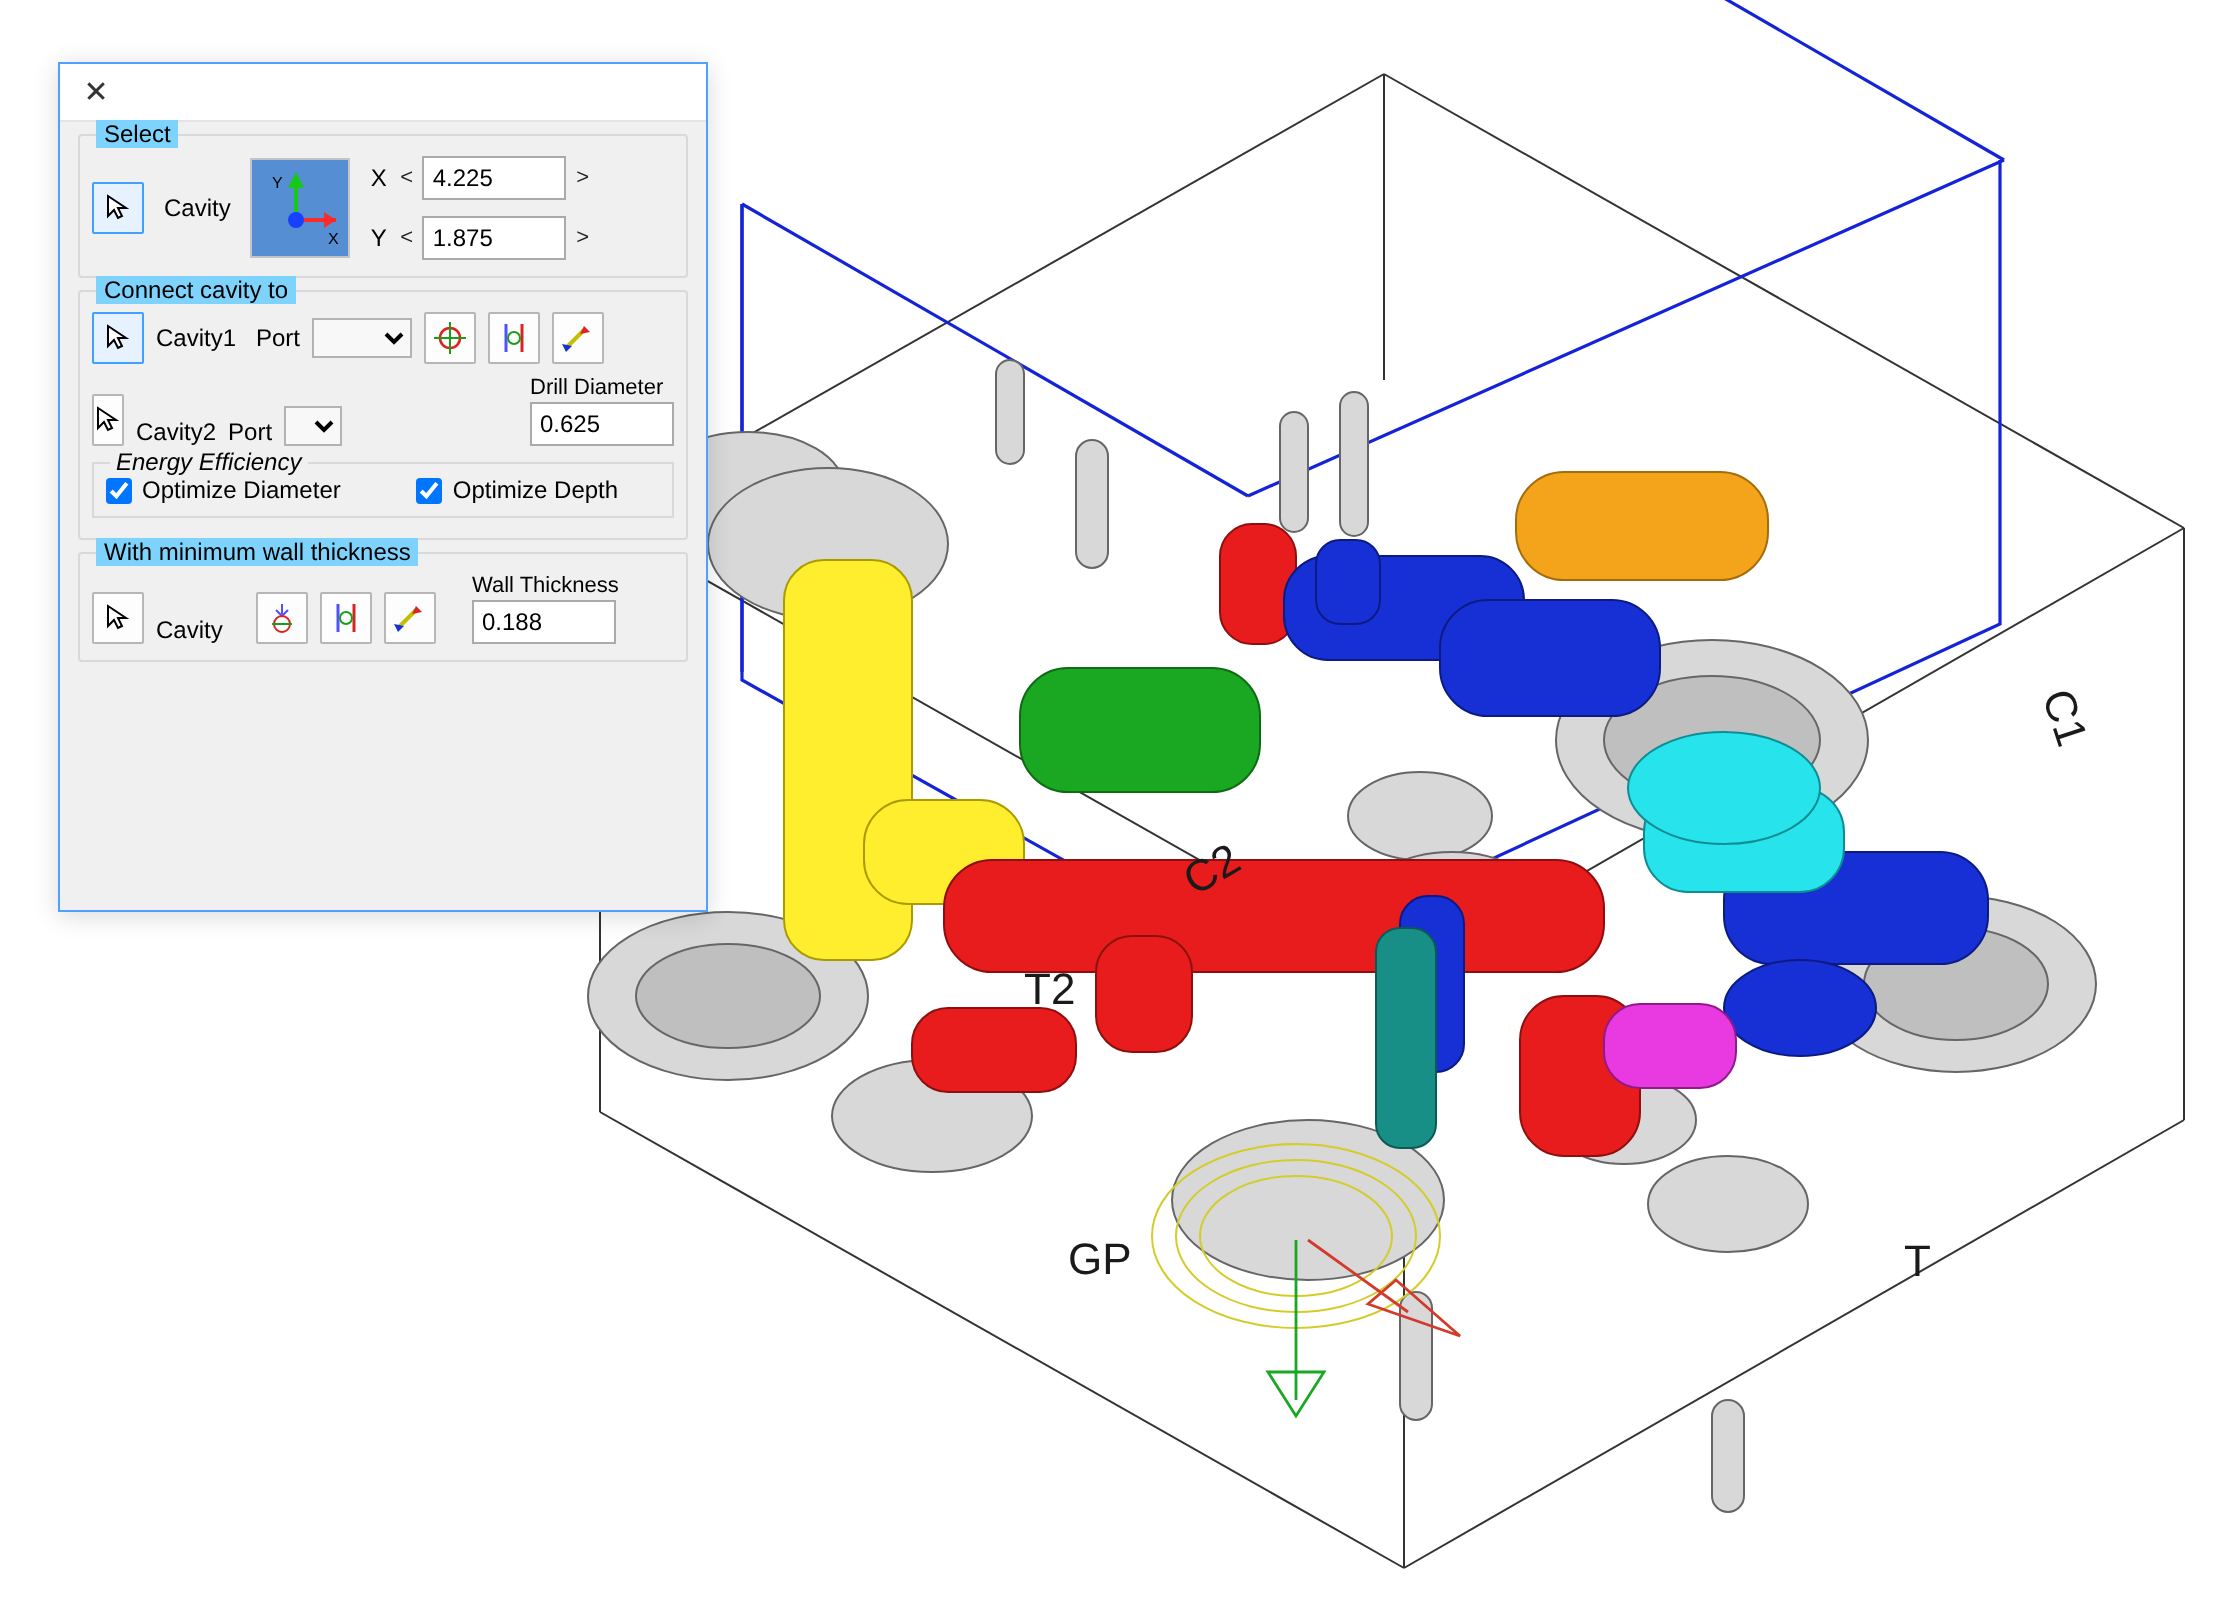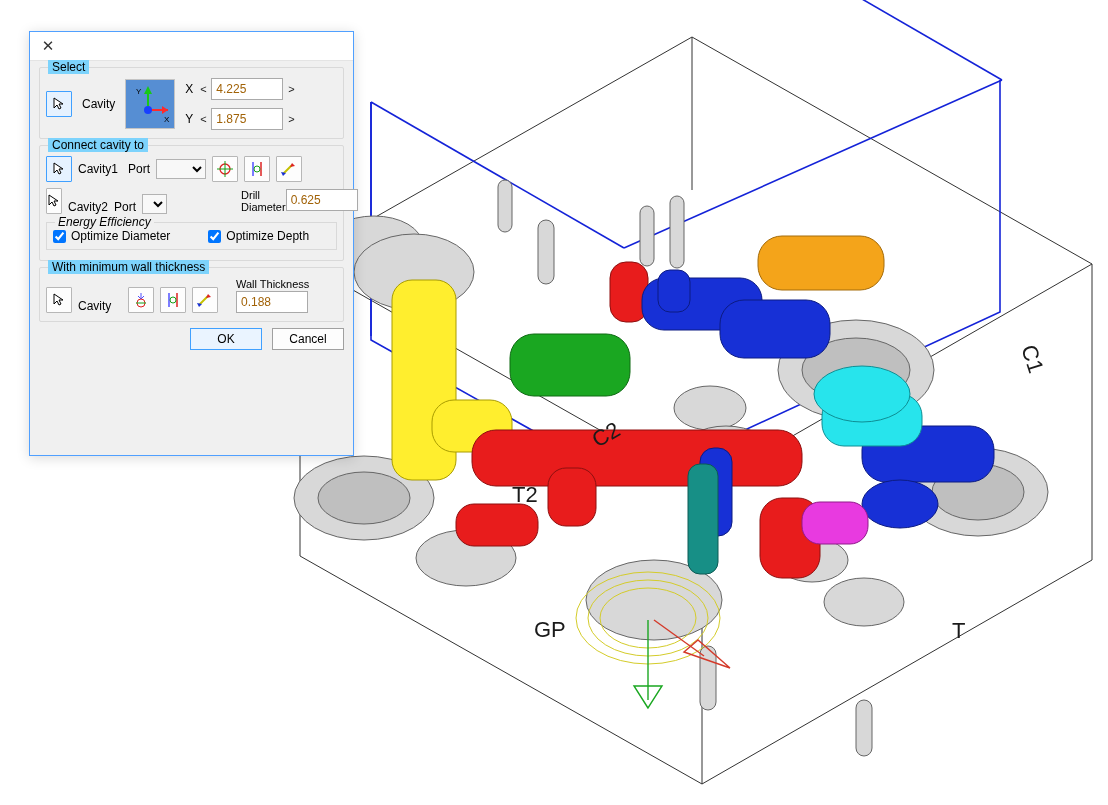--- a/index.html
+++ b/index.html
@@ -28,21 +28,21 @@
   display:flex; align-items:center; justify-content:center; border-radius:1px; }
 .pick-btn.selected { border:1px solid #40a0ff; background:#e6f2ff; }
 .lbl { font-size:12px; color:#000; }
 .axis-widget { width:48px; height:48px; background:#568ed3;
   display:flex; align-items:center; justify-content:center; border:1px solid #c4c4c4; }
 .axis-widget svg { display:block; }
 
 .angle { display:inline-block; width:8px; text-align:center; color:#222;
   font-family:Arial; font-size:11px; user-select:none; }
 .num-input { width:62px; height:18px; border:1px solid #aaaaaa; background:#fff;
-  font-size:12px; padding:1px 4px; color:#a16207; }
+  font-size:12px; padding:1px 4px; color:#000000; }
 .num-input.wide { width:62px; }
 .num-input.med  { width:62px; }
 
 .port-select { width:50px; height:20px; border:1px solid #b3b3b3; background:#f8f8f8;
   font-size:12px; padding-left:3px; }
 
 .inner-fieldset { border:1px solid #d9d9d9; padding:6px 6px 6px 6px; margin-top:8px;
   position:relative; }
 .inner-fieldset > .if-title { position:absolute; left:8px; top:-8px;
   padding:0 3px; background:#f0f0f0; font-size:12px;font-style:italic; }
@@ -265,21 +265,21 @@
 
       <div class="row" style="gap:6px; margin-top:6px; align-items:flex-end;">
         <div class="pick-btn">
           <svg class="cursor-svg" viewBox="0 0 14 14">
             <path d="M2 1 L2 11 L5 8 L7 12 L9 11 L7 7 L11 7 Z" fill="#fff" stroke="#000" stroke-width="1"></path>
           </svg>
         </div>
         <span class="lbl" style="width:44px;">Cavity2</span>
         <span class="lbl">Port</span>
         <select class="port-select"></select>
-        <div style="margin-left:52px; display:flex; padding-left:16px;">
+        <div style="margin-left:72px; display:flex; flex-direction:column;padding-left:16px;">
           <span class="stack-lbl">Drill Diameter</span>
           <input class="num-input med" value="0.625" style="">
         </div>
       </div>
 
       <div class="inner-fieldset">
         <span class="if-title">Energy Efficiency</span>
         <div class="row" style="gap:38px;">
           <label class="chk">
             <input type="checkbox" checked="" style="">
@@ -326,18 +326,14 @@
           </svg>
         </div>
 
         <div style="margin-left:12px; display:flex; flex-direction:column;">
           <span class="stack-lbl">Wall Thickness</span>
           <input class="num-input med" value="0.188" style="">
         </div>
       </div>
     </div>
 
-    <div class="dlg-buttons">
-      <button class="std-btn primary">OK</button>
-      <button class="std-btn">Cancel</button>
-    </div>
   </div>
 </div>
 
 </body></html>

